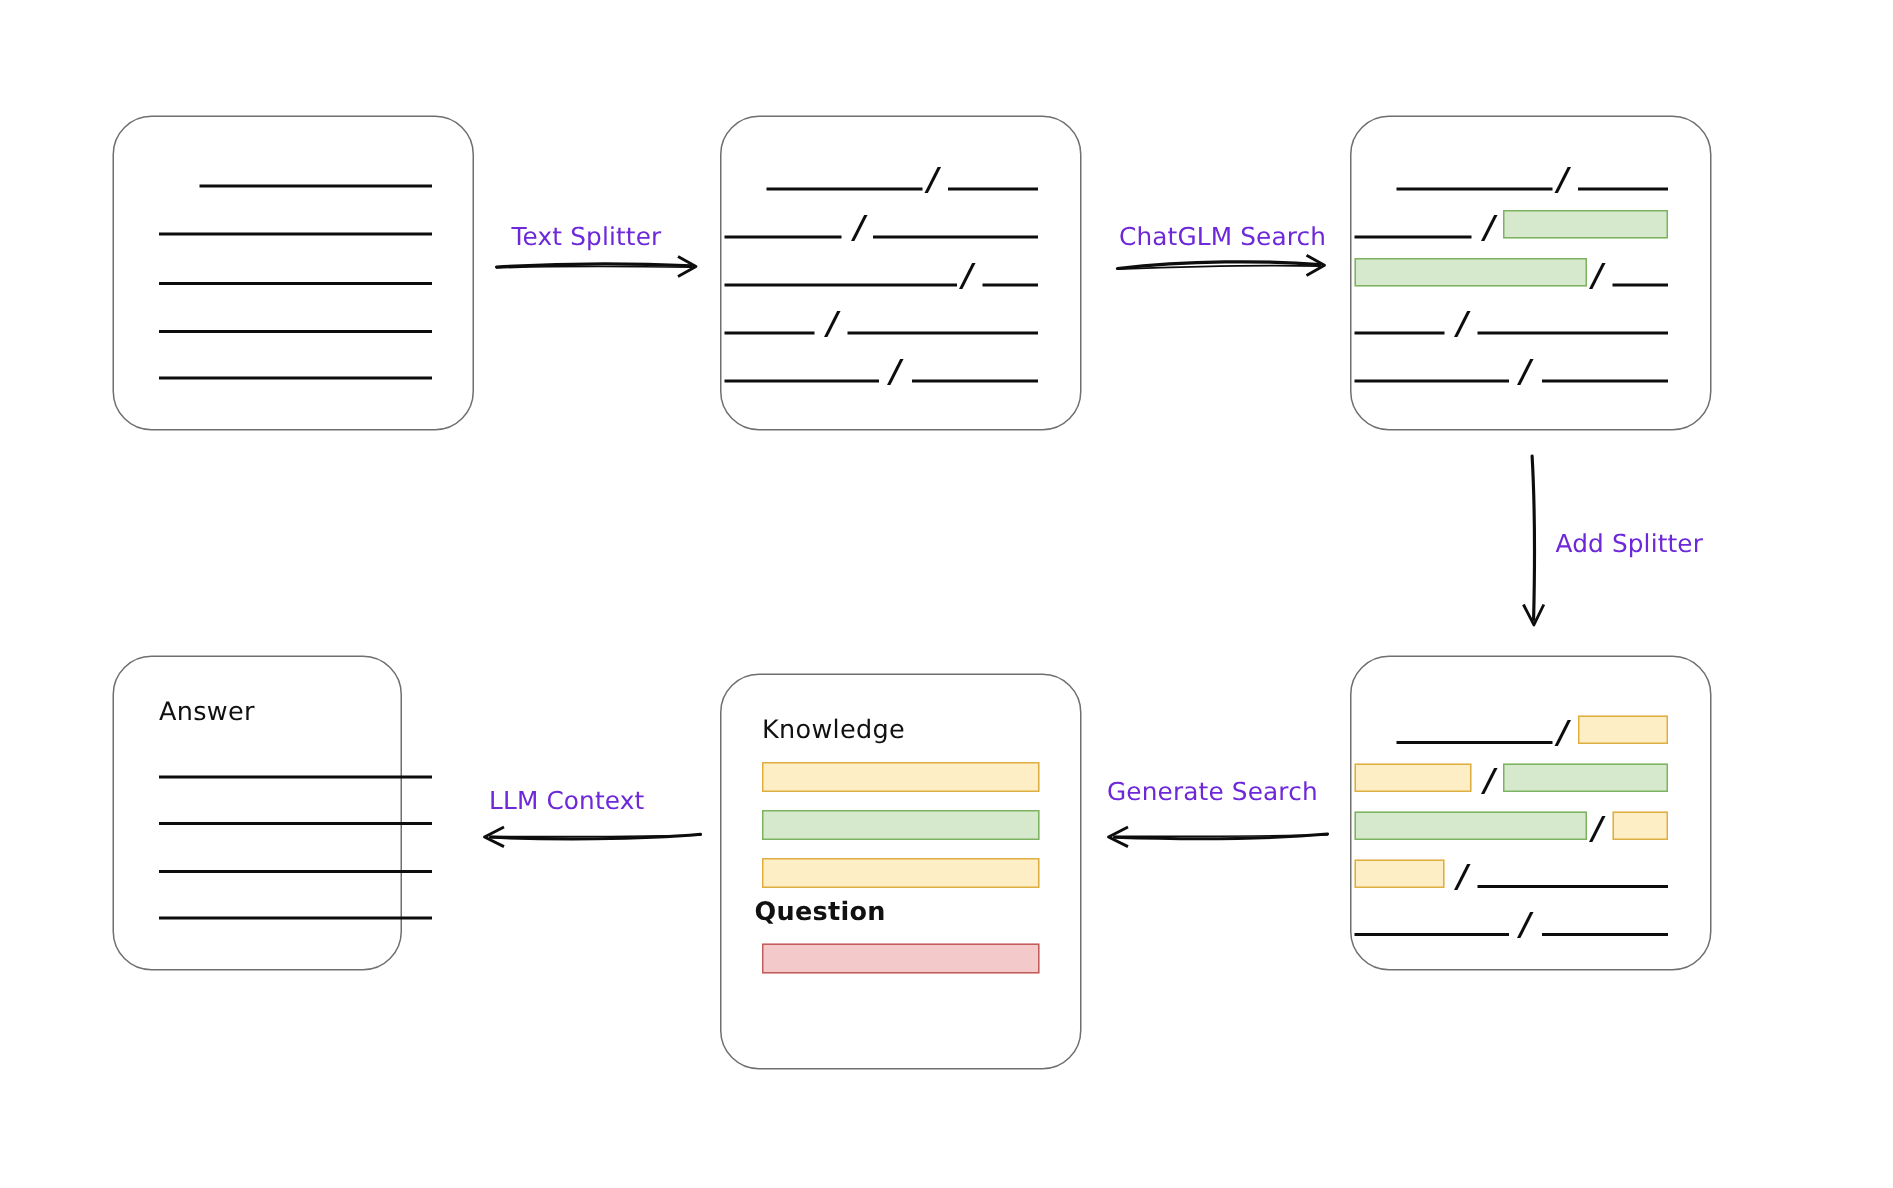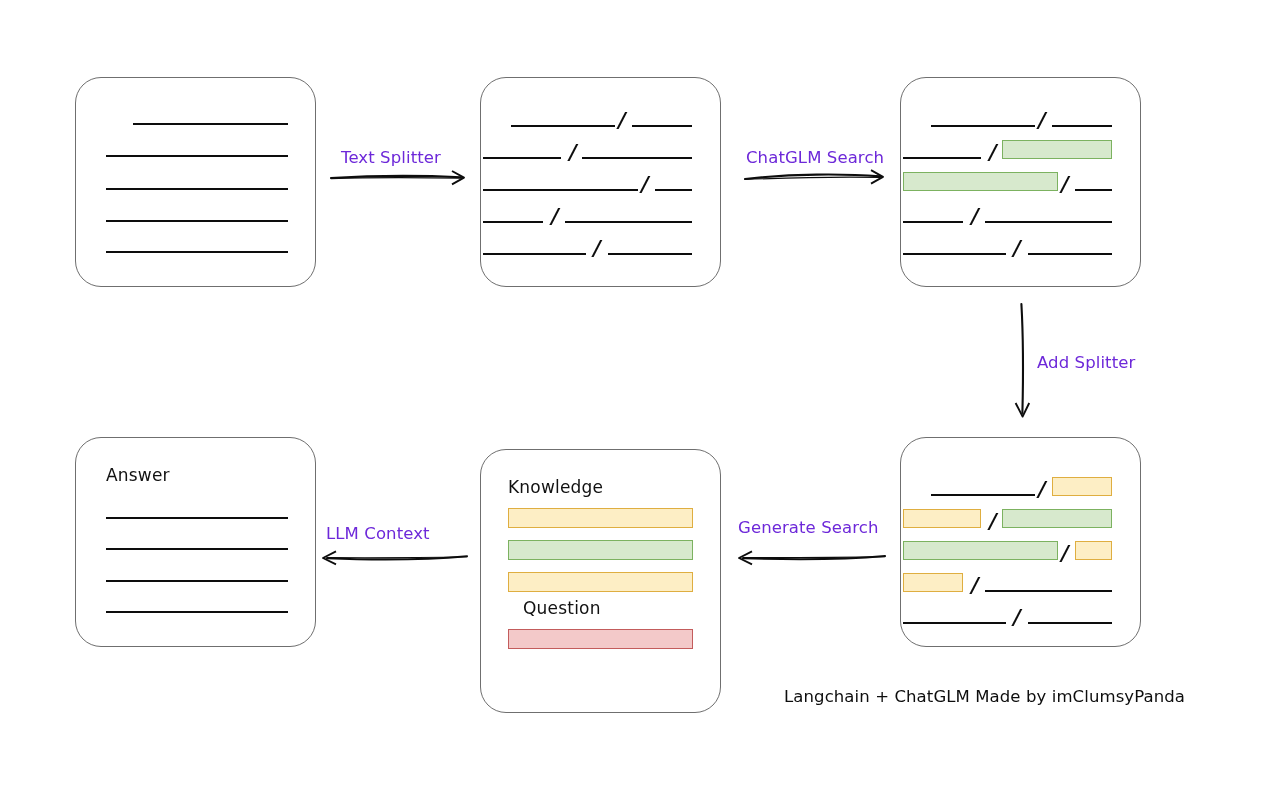--- a/index.html
+++ b/index.html
@@ -204,36 +204,35 @@
       <path d="M151,8.6 C110,9.4 52,9.6 9,9.6" fill="none" stroke="#0d0d0d" stroke-width="1.1" stroke-linecap="round"></path>
       <path d="M18,3.4 L5,10 L18,16.4" fill="none" stroke="#0d0d0d" stroke-width="1.9" stroke-linejoin="round"></path>
     </svg>
   </div>
 
   <div class="card" style="left:480px; top:437px; width:241px; height:264px;margin-top:12px;">
     <div class="card-title" style="left:27px; top:27px;">Knowledge</div>
     <div class="chip chip-yellow" style="left:27px; top:58px; width:185px; height:20px;"></div>
     <div class="chip chip-green" style="left:27px; top:90px; width:185px; height:20px;"></div>
     <div class="chip chip-yellow" style="left:27px; top:122px; width:185px; height:20px;"></div>
-    <div class="card-title" style="left:42px; top:148px;">Question</div>
+    <div class="card-title" style="left:22px; top:148px;font-weight:bold;">Question</div>
     <div class="chip chip-red" style="left:27px; top:179px; width:185px; height:20px;"></div>
   </div>
 
   <div class="edge-label" style="left:326px; top:524px;">LLM Context</div>
   <div class="arrow-wrap" style="left:318px; top:548px;">
     <svg width="150" height="20" viewBox="0 0 150 20">
       <path d="M149,8.2 C108,11.8 50,11.8 9,10.2" fill="none" stroke="#0d0d0d" stroke-width="2.1" stroke-linecap="round"></path>
       <path d="M149,8.8 C108,9.6 50,9.8 9,9.6" fill="none" stroke="#0d0d0d" stroke-width="1.1" stroke-linecap="round"></path>
       <path d="M18,3.4 L5,10 L18,16.4" fill="none" stroke="#0d0d0d" stroke-width="1.9" stroke-linejoin="round"></path>
     </svg>
   </div>
 
-  <div class="card" style="left:75px; top:437px; width:241px; height:210px;">
+  <div class="card" style="left:75px; top:437px; width:193px; height:210px;">
     <div class="card-title" style="left:30px; top:27px;">Answer</div>
     <div class="rule" style="left:30px; top:79px; width:182px;"></div>
     <div class="rule" style="left:30px; top:110px; width:182px;"></div>
     <div class="rule" style="left:30px; top:142px; width:182px;"></div>
     <div class="rule" style="left:30px; top:173px; width:182px;"></div>
   </div>
 
-  <div class="caption" style="left:784px; top:687px;">Langchain + ChatGLM Made by imClumsyPanda</div>
 
 </div>
 
 </body></html>

